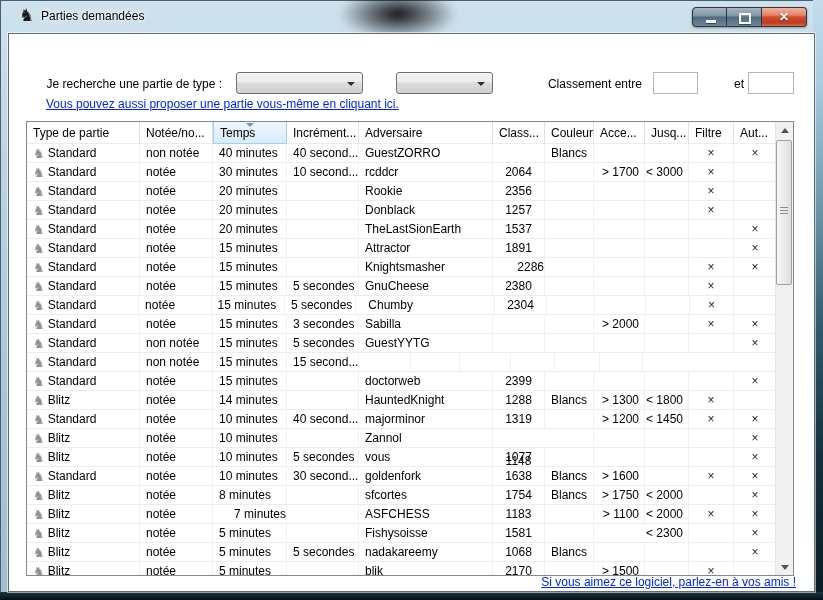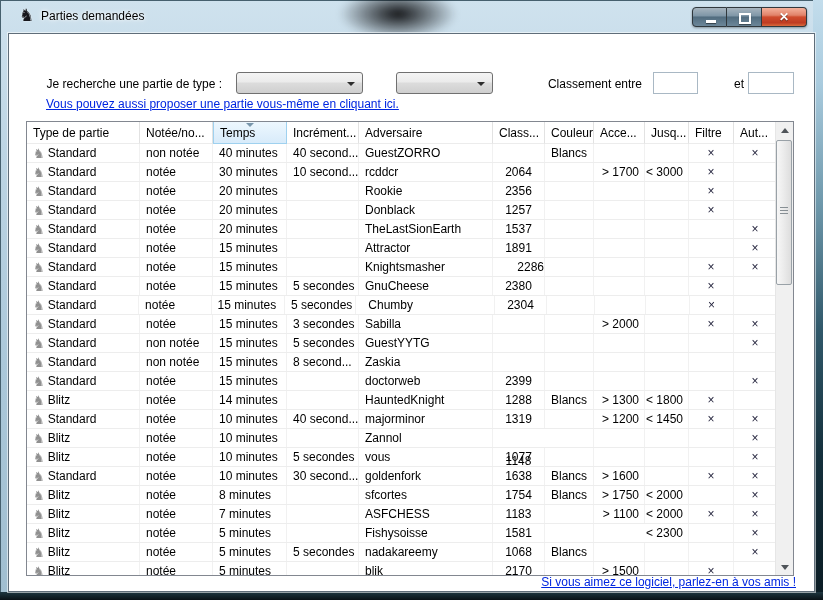--- a/index.html
+++ b/index.html
@@ -289,22 +289,21 @@
             <div class="cell" style="width: 49px;"></div>
             <div class="cell c-right" style="width: 51px;"></div>
             <div class="cell c-right" style="width: 44px;"></div>
             <div class="cell c-center" style="width: 45px;"><span class="xmark"></span></div>
             <div class="cell c-center" style="width: 43px;"><span class="xmark">×</span></div>
           </div>
           <div class="row">
             <div class="cell" style="width: 113px;"><span class="knight">♞</span>Standard</div>
             <div class="cell" style="width: 73px;">non notée</div>
             <div class="cell" style="width: 74px;">15 minutes</div>
-            <div class="cell" style="width: 72px;">8 second...</div>
-            <div class="cell" style="width: 134px;">Zaskia</div>
+            <div class="cell" style="width: 72px;">15 second...</div>
             <div class="cell c-center" style="width: 52px;"></div>
             <div class="cell" style="width: 49px;"></div>
             <div class="cell c-right" style="width: 51px;"></div>
             <div class="cell c-right" style="width: 44px;"></div>
             <div class="cell c-center" style="width: 45px;"><span class="xmark"></span></div>
             <div class="cell c-center" style="width: 43px;"><span class="xmark"></span></div>
           </div>
           <div class="row">
             <div class="cell" style="width: 113px;"><span class="knight">♞</span>Standard</div>
             <div class="cell" style="width: 73px;">notée</div>
@@ -392,21 +391,21 @@
             <div class="cell c-center" style="width: 52px;">1754</div>
             <div class="cell" style="width: 49px;">Blancs</div>
             <div class="cell c-right" style="width: 51px;">&gt; 1750</div>
             <div class="cell c-right" style="width: 44px;">&lt; 2000</div>
             <div class="cell c-center" style="width: 45px;"><span class="xmark"></span></div>
             <div class="cell c-center" style="width: 43px;"><span class="xmark">×</span></div>
           </div>
           <div class="row">
             <div class="cell" style="width: 113px;"><span class="knight">♞</span>Blitz</div>
             <div class="cell" style="width: 73px;">notée</div>
-            <div class="cell" style="width: 74px;">7 minutes</div>
+            <div class="cell" style="width: 74px; text-align: right;">7 minutes</div>
             <div class="cell" style="width: 72px;"></div>
             <div class="cell" style="width: 134px;">ASFCHESS</div>
             <div class="cell c-center" style="width: 52px;">1183</div>
             <div class="cell" style="width: 49px;"></div>
             <div class="cell c-right" style="width: 51px;">&gt; 1100</div>
             <div class="cell c-right" style="width: 44px;">&lt; 2000</div>
             <div class="cell c-center" style="width: 45px;"><span class="xmark">×</span></div>
             <div class="cell c-center" style="width: 43px;"><span class="xmark">×</span></div>
           </div>
           <div class="row">

